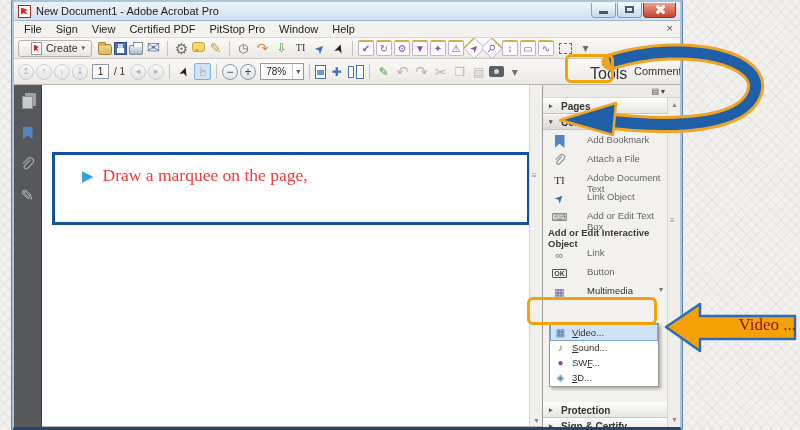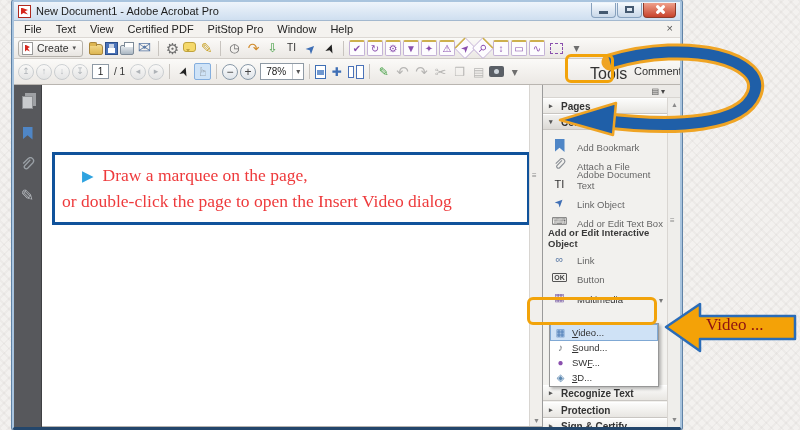--- a/index.html
+++ b/index.html
@@ -44,42 +44,42 @@
 .rA{transform:rotate(-45deg)}.rB{transform:rotate(-70deg)}.rC{transform:rotate(45deg)}.rUp{transform:rotate(-90deg)}
 .dis{opacity:.45}
 .pbx{width:16px;height:16px;border:1px solid #c4b2d6;border-top:2px solid #cdb04e;background:#fdfcfe;color:#8a4fae;
   font-size:10px;border-radius:2px;display:inline-flex;align-items:center;justify-content:center}
 .ic-marquee{width:13px;height:11px;border:1px dashed #8a4fae;margin:0 3px}
 .circ{width:16px;height:16px;border-radius:50%;border:1px solid #9aa4ad;background:linear-gradient(#fdfdfd,#d8dde2);
   font-size:9px;color:#5d6a77;display:inline-flex;align-items:center;justify-content:center}
 .circ2{width:16px;height:16px;border-radius:50%;border:1px solid #8899a8;background:linear-gradient(#fdfdfd,#dfe4e9);
   font-size:12px;color:#444;display:inline-flex;align-items:center;justify-content:center}
 .sel{background:#cfe3f7;border:1px solid #84aede;border-radius:2px}
-.tx{font-size:10px;color:#333;font-family:Liberation Sans, sans-serif}
+.tx{font-size:10px;color:#333;font-family:Liberation Serif, serif}
 .pagebox{width:17px;height:15px;border:1px solid #8f9aa5;background:#fff;font-size:10px;text-align:center;line-height:13px;color:#222;margin-left:2px}
 .pagetotal{font-size:10px;color:#333;margin:0 3px}
 .zoombox{height:17px;border:1px solid #8f9aa5;background:#fff;font-size:10px;color:#222;display:flex;align-items:center;padding:0 0 0 5px;margin-left:2px}
 .zoombox .za{font-size:8px;color:#555;border-left:1px solid #c4c9ce;padding:0 3px;margin-left:6px;height:100%;display:flex;align-items:center}
 .ic-folder{width:14px;height:11px;background:linear-gradient(#f3d98b,#ddb653);border:1px solid #a8853c;border-radius:1px 3px 2px 2px;position:relative;margin-top:2px}
 .ic-folder::before{content:"";position:absolute;left:-1px;top:-3px;width:6px;height:3px;background:#ddb653;border:1px solid #a8853c;border-bottom:none;border-radius:2px 2px 0 0}
 .ic-floppy{width:13px;height:13px;background:#4a72b8;border:1px solid #2d4f8a;position:relative}
 .ic-floppy::before{content:"";position:absolute;left:2px;right:2px;bottom:1px;height:5px;background:#fff}
 .ic-floppy::after{content:"";position:absolute;left:3px;right:3px;top:1px;height:4px;background:#c9d4e6}
 .ic-printer{width:14px;height:10px;background:linear-gradient(#e8ecf0,#aab6c2);border:1px solid #7e8b98;border-radius:2px;position:relative;margin-top:3px}
 .ic-printer::before{content:"";position:absolute;left:3px;top:-4px;width:8px;height:4px;background:#fff;border:1px solid #7e8b98;border-bottom:none}
 .ic-bubble{width:13px;height:10px;background:#f5d96b;border:1px solid #c0a33c;border-radius:3px;position:relative;margin-top:-2px}
 .ic-bubble::after{content:"";position:absolute;left:2px;bottom:-4px;border:3px solid transparent;border-top-color:#c0a33c;border-left-width:2px;border-right-width:2px}
 .ic-pagefit{width:11px;height:14px;border:1px solid #3f6fb5;background:#fff;position:relative}
 .ic-pagefit::before{content:"";position:absolute;left:1px;right:1px;top:4px;height:5px;background:#6f97cf}
 .ic-twoup{width:6px;height:12px;border:1px solid #4a72b8;background:#fff;box-shadow:9px 0 0 0 #fff,9px 0 0 1px #4a72b8;margin-right:10px;margin-left:1px}
 .ic-camera{width:15px;height:11px;background:#5a5f66;border-radius:2px;position:relative}
 .ic-camera::after{content:"";position:absolute;left:5px;top:3px;width:5px;height:5px;border-radius:50%;background:#cfd6dd}
 .ic-createpdf{width:11px;height:13px;background:#fff;border:1px solid #9a9a9a;position:relative;flex:0 0 auto}
 .ic-createpdf::after{content:"";position:absolute;inset:2px;background:#d6281e;clip-path:polygon(0 0,100% 35%,55% 55%,100% 100%,35% 78%,0 100%)}
-.createbtn{display:inline-flex;align-items:center;gap:4px;height:17px;padding:0 6px 0 3px;border:1px solid #b5b1ab;border-radius:3px;
+.createbtn{display:inline-flex;align-items:center;gap:4px;height:17px;padding:0 6px 0 12px;border:1px solid #b5b1ab;border-radius:3px;
   background:linear-gradient(#fdfcfb,#e8e5e1);font-size:10.5px;color:#333;margin-right:4px}
 .createbtn .ca{font-size:7px;color:#555}
 .rightgrp{margin-left:auto;display:flex;align-items:center}
 .tools-label{position:absolute;left:576px;top:6px;font-size:16px;color:#333}
 .comment-label{position:absolute;left:620px;top:6px;font-size:11px;color:#333}
 
 .main{display:flex;height:342px;position:relative}
 .navstrip{width:28px;background:#57585c;border-right:1px solid #3f4043;display:flex;flex-direction:column;align-items:center;padding-top:9px;gap:15px}
 .nicon{width:16px;height:16px;display:flex;align-items:center;justify-content:center}
 .ic-pages{width:11px;height:13px;background:#c9cbce;border:1px solid #8e9094;box-shadow:3px -3px 0 0 #9ea0a4}
@@ -100,38 +100,38 @@
 .pscroll{position:absolute;right:0;top:13px;bottom:0;width:13px;background:#efeeeb;border-left:1px solid #d9d6d2;font-size:7px;color:#8a8a8a}
 .pscroll .up{position:absolute;top:3px;left:3px}
 .pscroll .grip{position:absolute;top:118px;left:2px;font-size:8px}
 .pscroll .dn{position:absolute;bottom:4px;left:3px}
 .acc{height:16px;display:flex;align-items:center;gap:5px;padding-left:6px;font-weight:bold;font-size:10px;color:#333;
   background:linear-gradient(#fcfcfb,#e8e6e2);border-top:1px solid #fff;border-bottom:1px solid #c9c6c2}
 .acc.open{background:linear-gradient(#f1f0ee,#dcd9d5)}
 .acc .ar{font-size:7px;color:#555;width:7px}
 .accB{position:absolute;left:0;width:125px}
 .pad4{height:4px}
-.pitem{height:19px;display:flex;align-items:flex-end;gap:10px;padding-left:9px;color:#666}
+.pitem{height:19px;display:flex;align-items:flex-start;gap:20px;padding-left:9px;color:#666}
 .picon{width:15px;height:15px;display:inline-flex;align-items:center;justify-content:center;font-size:11px;flex:0 0 auto}
 .psec{height:18px;display:flex;align-items:center;gap:4px;padding:0 4px 0 5px;font-weight:bold;color:#3a3a3a}
 .psec::after{content:"";flex:1;border-top:1px solid #b8b5b0}
 .okbox{font-size:7px;border:1px solid #555;color:#444;padding:0 1px;border-radius:1px;font-weight:bold}
 .mmrow .dd{margin-left:auto;padding-right:4px;font-size:8px;color:#777}
 .pmenu{position:absolute;left:6px;top:238px;width:110px;background:#fff;border:1px solid #979797;box-shadow:2px 2px 3px rgba(0,0,0,.28);z-index:30;padding:1px}
 .mrow{height:15px;display:flex;align-items:center;gap:5px;padding:0 3px;color:#333}
 .mrow.msel{background:#cfe2f6;outline:1px solid #7fa8d4}
 .micon{width:13px;text-align:center;font-size:10px;flex:0 0 auto}
 .mkey{text-decoration:underline}
 
 .hl{position:absolute;border:3px solid #F2A30A;border-radius:6px;z-index:45;pointer-events:none;background:transparent}
 #hl-tools{left:565px;top:54px;width:49px;height:29px}
 #hl-mm{left:527px;top:297px;width:130px;height:28px}
 #swoosh{position:absolute;left:540px;top:34px;width:245px;height:112px;z-index:40;pointer-events:none}
 #callout{position:absolute;left:662px;top:301px;width:137px;height:54px;z-index:46}
-#callout .ctext{position:absolute;left:44px;top:14px;width:90px;text-align:left;font-family:"Liberation Serif",serif;font-size:17px;color:#8D1212}
+#callout .ctext{position:absolute;left:44px;top:14px;width:90px;text-align:right;font-family:"Liberation Serif",serif;font-size:17px;color:#8D1212}
 </style>
 </head>
 <body>
 
 <div class="window">
 
   <div class="titlebar">
     <span class="appicon"></span>
     <span>New Document1 - Adobe Acrobat Pro</span>
     <span class="win-btns">
@@ -142,21 +142,21 @@
           <span class="g-max"></span>
         </span>
       <span class="wbtn close">
           <span class="g-x"></span>
         </span>
     </span>
   </div>
 
   <div class="menubar">
     <span class="mitem">File</span>
-    <span class="mitem">Text</span>
+    <span class="mitem">Sign</span>
     <span class="mitem">View</span>
     <span class="mitem">Certified PDF</span>
     <span class="mitem">PitStop Pro</span>
     <span class="mitem">Window</span>
     <span class="mitem">Help</span>
     <span class="menubar-x">×</span>
   </div>
 
   <div class="tb tb1">
     <span class="createbtn">
@@ -249,23 +249,20 @@
           </svg>
       </span>
       <span class="nicon c-lgray">✎</span>
     </div>
 
     <div class="docpane">
       <div class="ibox">
         <div class="l1">
           <span class="mk">▶</span><span>Draw a marquee on the page,</span>
         </div>
-        <div>
-          <span>or double-click the page to open the Insert Video dialog</span>
-        </div>
       </div>
       <div class="dscroll">
         <span class="grip">≡</span>
         <span class="dn">▼</span>
       </div>
     </div>
 
     <div class="panel">
       <div class="phead">
         <span>▤</span>
@@ -345,24 +342,20 @@
         <div class="mrow">
           <span class="micon" style="color:#8a4fae">●</span>
           <span><span>SW</span><span class="mkey">F</span><span>...</span></span>
         </div>
         <div class="mrow">
           <span class="micon" style="color:#5b87b0">◈</span>
           <span><span class="mkey">3</span><span>D...</span></span>
         </div>
       </div>
 
-      <div class="acc accB" style="top:300px">
-        <span class="ar">▸</span>
-        <span>Recognize Text</span>
-      </div>
       <div class="acc accB" style="top:317px">
         <span class="ar">▸</span>
         <span>Protection</span>
       </div>
       <div class="acc accB" style="top:333px;height:16px">
         <span class="ar">▸</span>
         <span>Sign &amp; Certify</span>
       </div>
 
       <div class="pscroll">

